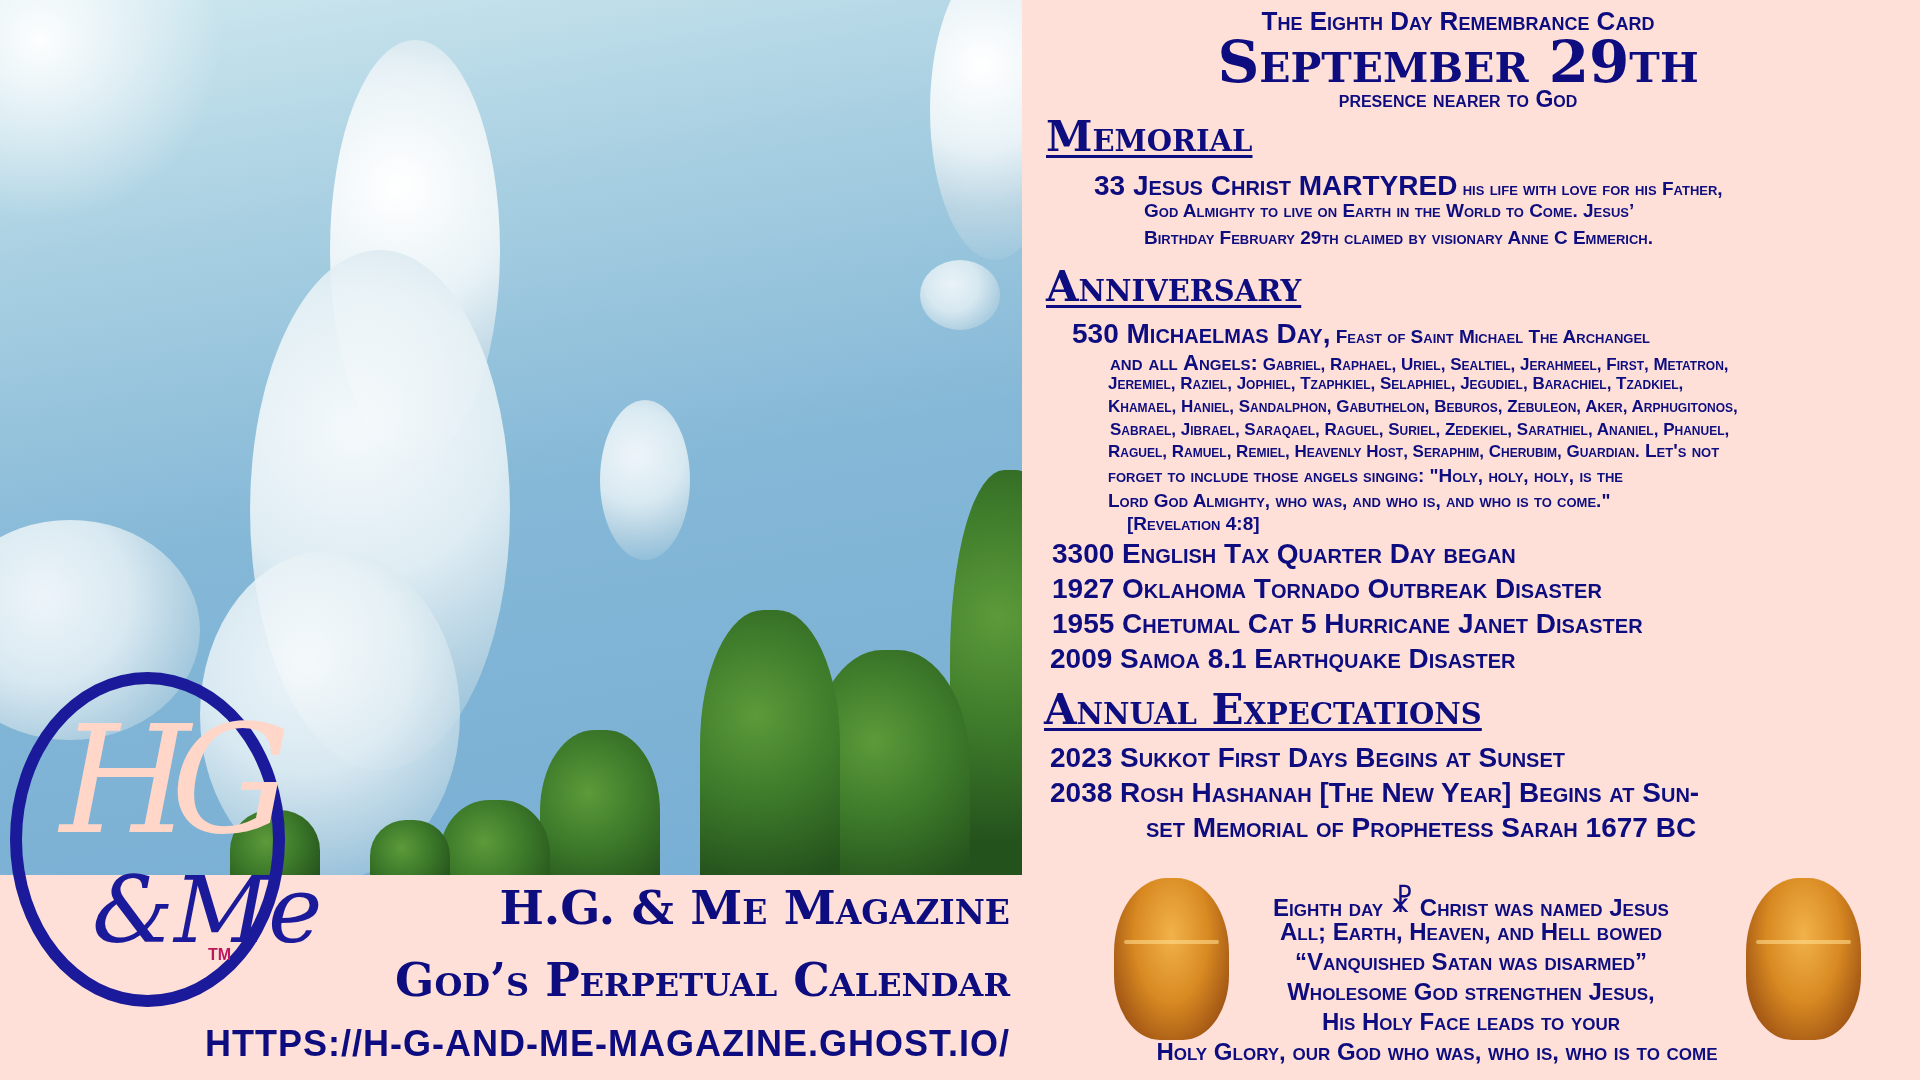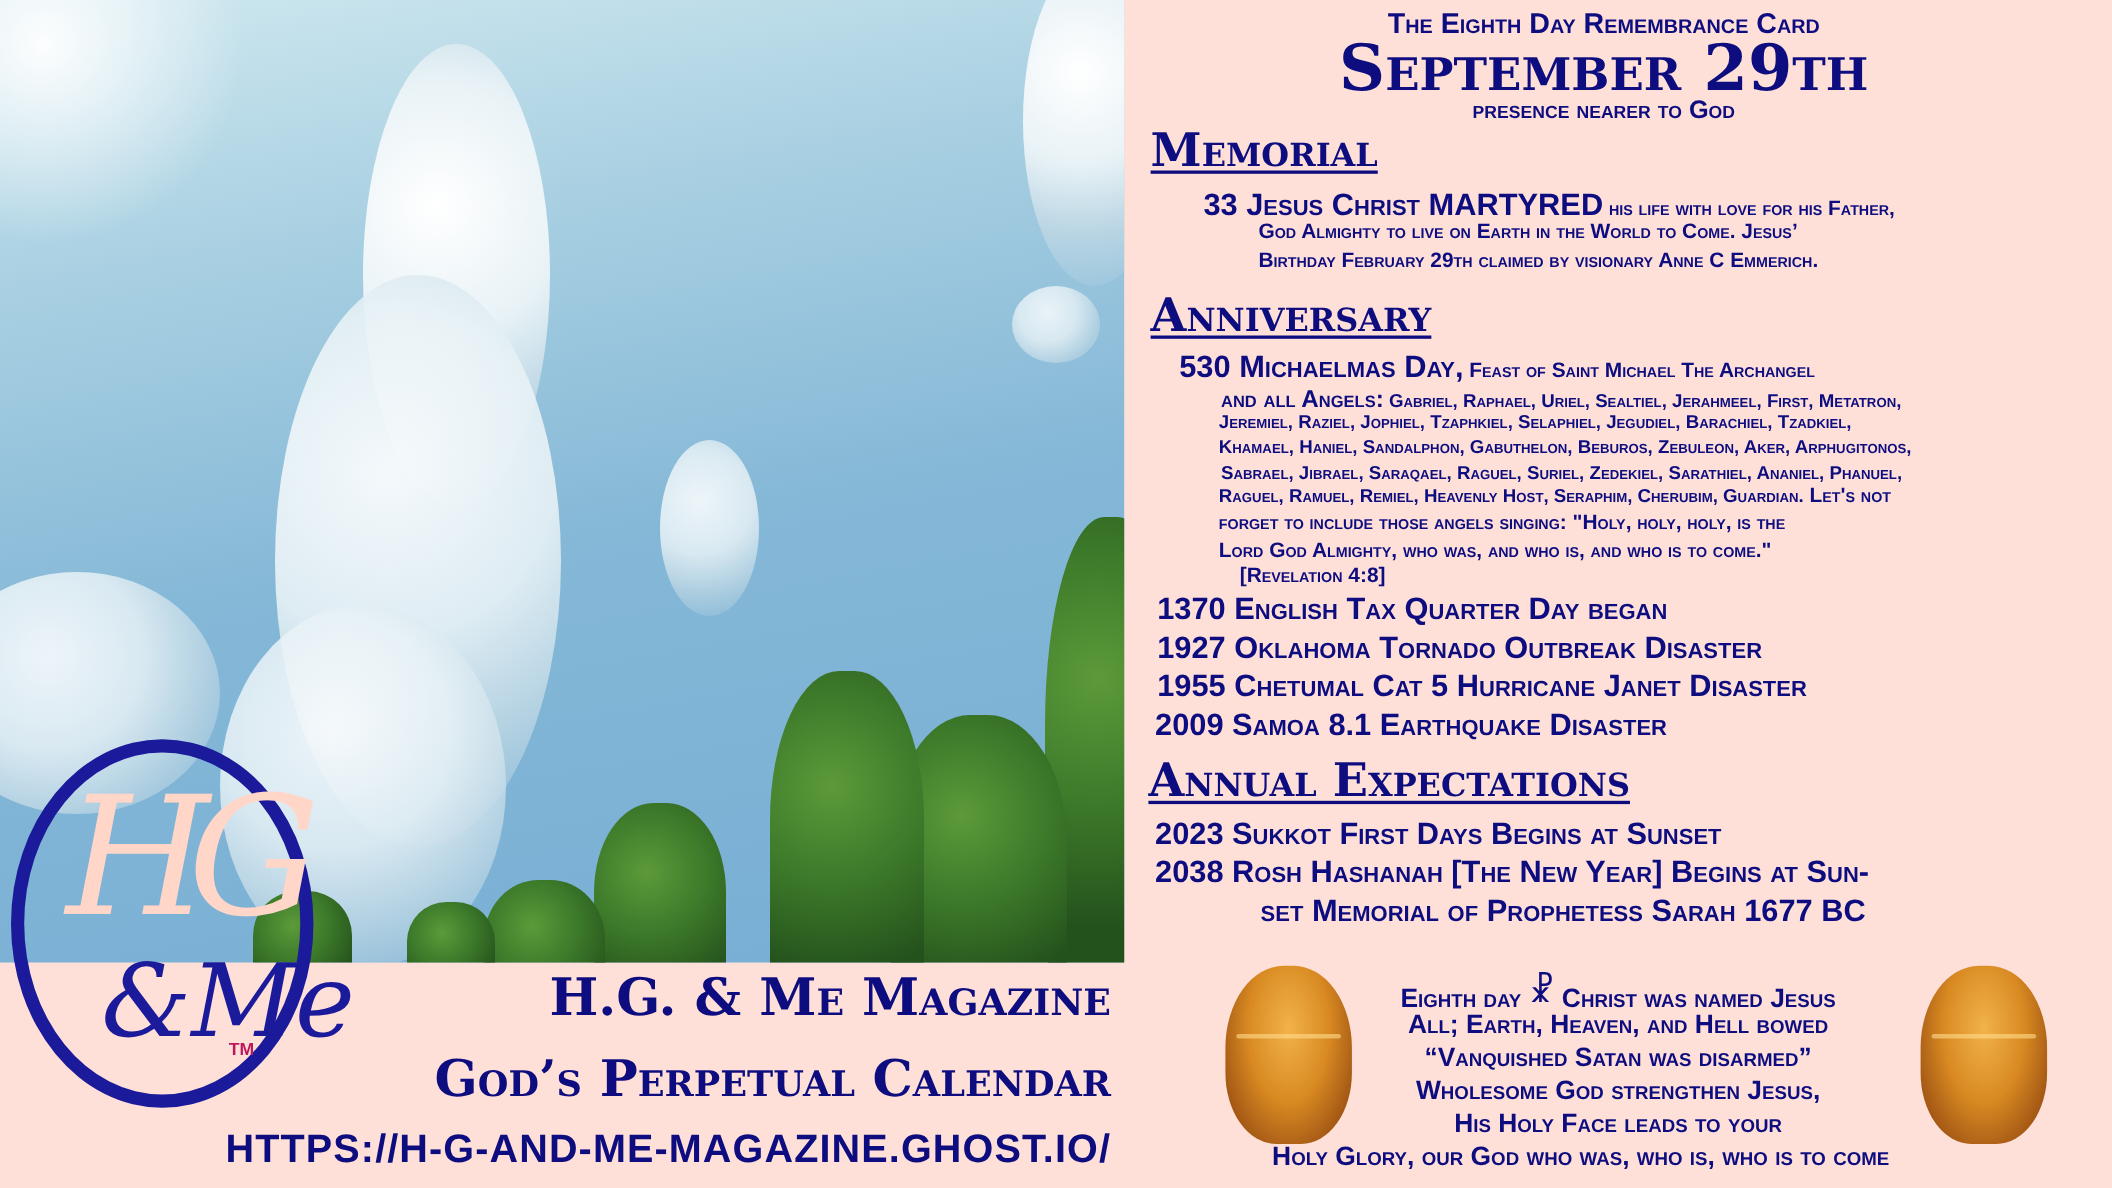--- a/index.html
+++ b/index.html
@@ -105,21 +105,21 @@
   <div class="line sc tiny" style="left:86px;top:374px;">Jeremiel, Raziel, Jophiel, Tzaphkiel, Selaphiel, Jegudiel, Barachiel, Tzadkiel,</div>
   <div class="line sc tiny" style="left:86px;top:397px;">Khamael, Haniel, Sandalphon, Gabuthelon, Beburos, Zebuleon, Aker, Arphugitonos,</div>
   <div class="line sc tiny" style="left:88px;top:420px;">Sabrael, Jibrael, Saraqael, Raguel, Suriel, Zedekiel, Sarathiel, Ananiel, Phanuel,</div>
   <div class="line sc" style="left:86px;top:440px;">
     <span class="tiny">Raguel, Ramuel, Remiel, Heavenly Host, Seraphim, Cherubim, Guardian.</span><span class="small"> Let's not</span>
   </div>
   <div class="line sc small" style="left:86px;top:465px;">forget to include those angels singing: "Holy, holy, holy, is the</div>
   <div class="line sc small" style="left:86px;top:490px;">Lord God Almighty, who was, and who is, and who is to come."</div>
   <div class="line sc small" style="left:88px;top:513px;margin-left:17px;">[Revelation 4:8]</div>
 
-  <div class="line sc big" style="left:30px;top:538px;">1370 English Tax Quarter Day began</div>
+  <div class="line sc big" style="left:30px;top:538px;">3300 English Tax Quarter Day began</div>
   <div class="line sc big" style="left:30px;top:573px;">1927 Oklahoma Tornado Outbreak Disaster</div>
   <div class="line sc big" style="left:30px;top:608px;">1955 Chetumal Cat 5 Hurricane Janet Disaster</div>
   <div class="line sc big" style="left:28px;top:643px;">2009 Samoa 8.1 Earthquake Disaster</div>
 
   <div class="section-h sc" style="left:22px;top:685px;">Annual Expectations</div>
   <div class="line sc big" style="left:28px;top:742px;">2023 Sukkot First Days Begins at Sunset</div>
   <div class="line sc big" style="left:28px;top:777px;">2038 Rosh Hashanah [The New Year] Begins at Sun-</div>
   <div class="line sc big" style="left:124px;top:812px;">set Memorial of Prophetess Sarah 1677 BC</div>
 
   <div class="relic" style="left:92px;top:878px;"></div>

